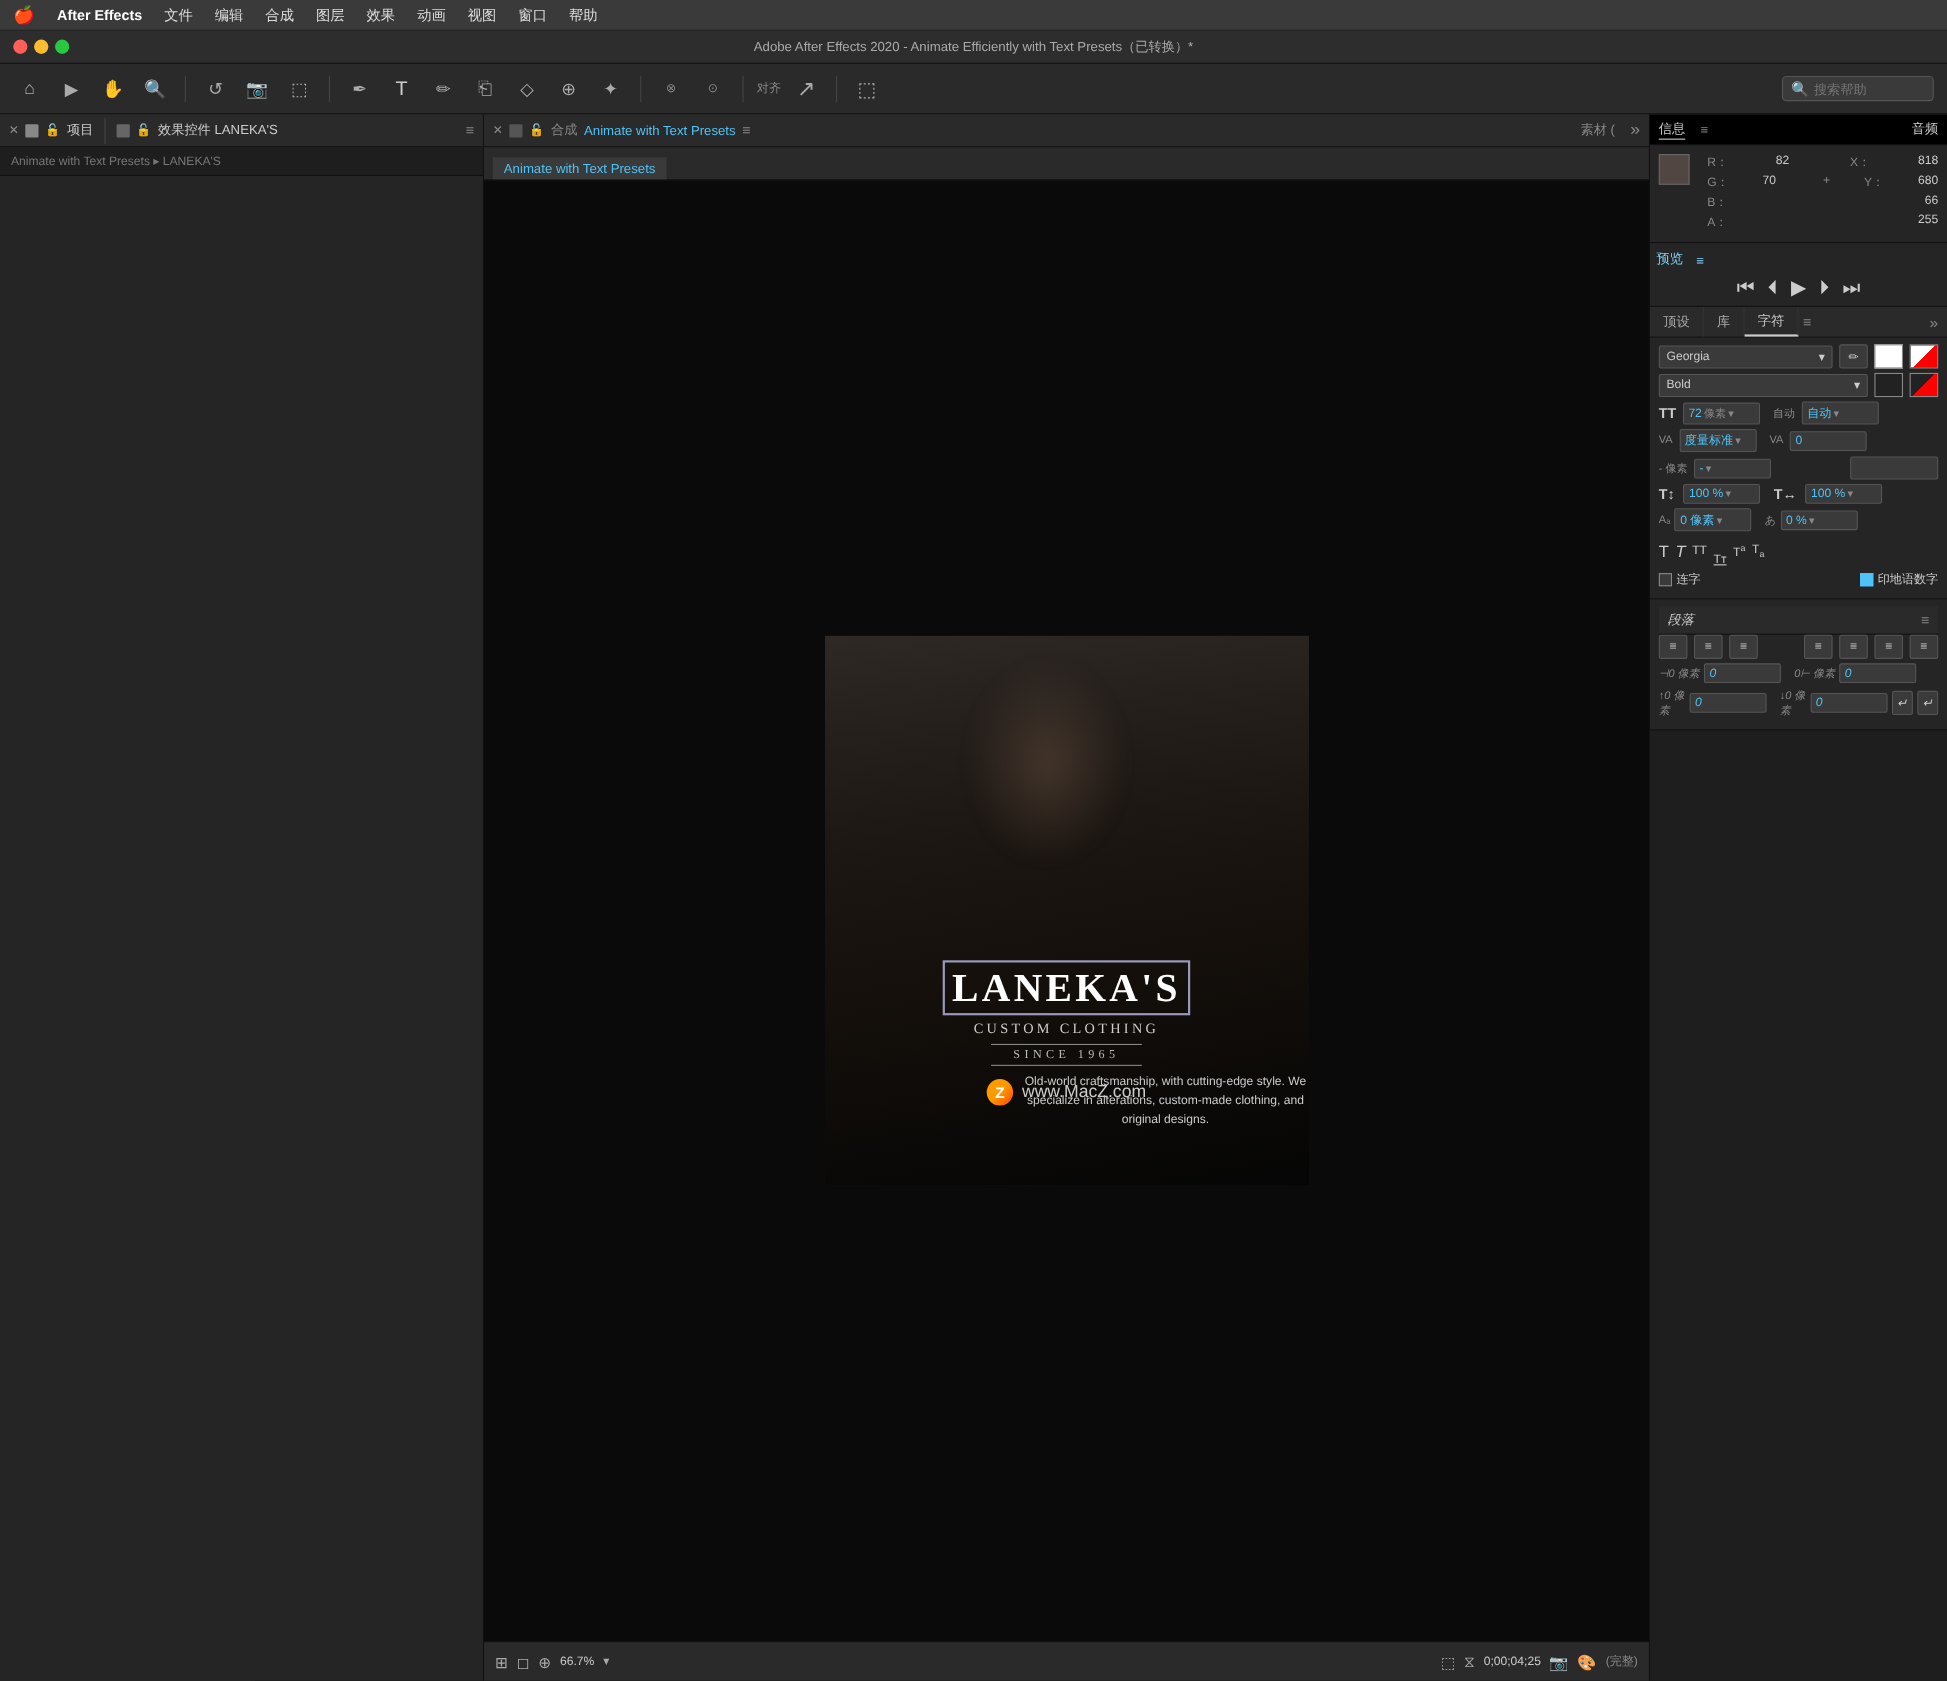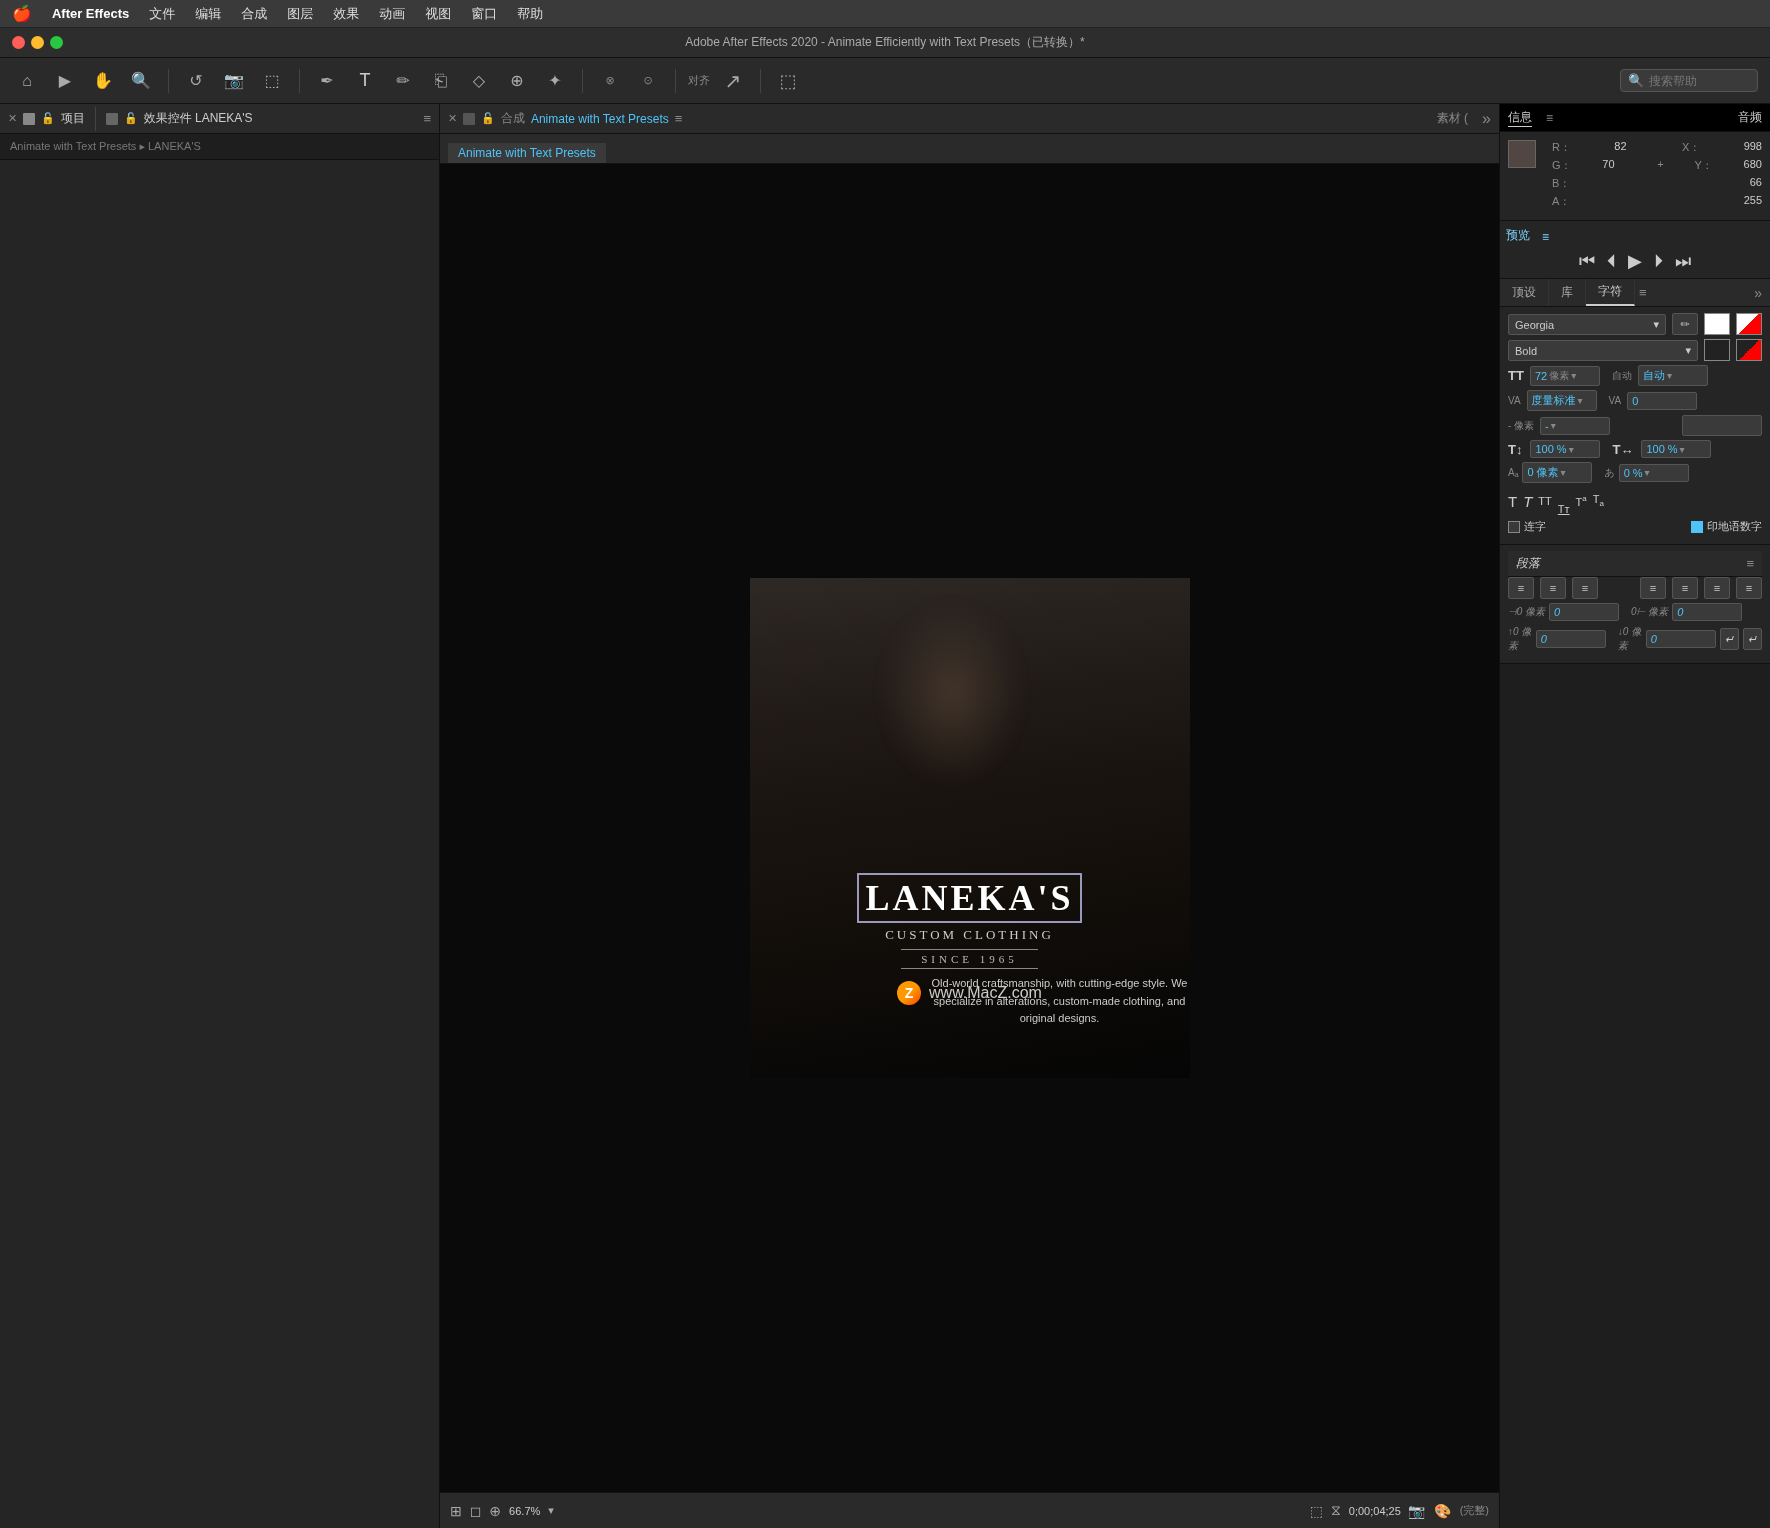--- a/index.html
+++ b/index.html
@@ -313,21 +313,21 @@
     .char-section {
       background: #252525;
       border-bottom: 1px solid #111;
       padding: 6px 8px;
     }
     .char-row { display: flex; align-items: center; gap: 6px; margin-bottom: 4px; }
     .char-dropdown {
       flex: 1; background: #3a3a3a; border: 1px solid #555;
       color: #ccc; font-size: 11px; padding: 3px 6px;
       border-radius: 2px; cursor: pointer;
-      display: flex; align-items: flex-end; justify-content: space-between;
+      display: flex; align-items: center; justify-content: space-between;
     }
     .char-btn-sm {
       width: 26px; height: 22px;
       background: #3a3a3a; border: 1px solid #555;
       color: #ccc; font-size: 11px;
       display: flex; align-items: center; justify-content: center;
       cursor: pointer; border-radius: 2px;
     }
     .color-swatch-sm {
       width: 26px; height: 22px;
@@ -555,21 +555,21 @@
     </div>
 
     <div class="info-section">
       <div style="display:flex;align-items:flex-start;gap:8px;">
         <div class="info-color-swatch"></div>
         <div style="flex:1;">
           <div class="info-row">
             <span class="info-label">R：</span>
             <span class="info-value">82</span>
             <span style="margin-left:12px;" class="info-label">X：</span>
-            <span class="info-value">998</span>
+            <span class="info-value">818</span>
           </div>
           <div class="info-row">
             <span class="info-label">G：</span>
             <span class="info-value">70</span>
             <span style="margin-left:12px;" class="info-label">+</span>
             <span class="info-label">Y：</span>
             <span class="info-value">680</span>
           </div>
           <div class="info-row">
             <span class="info-label">B：</span>

